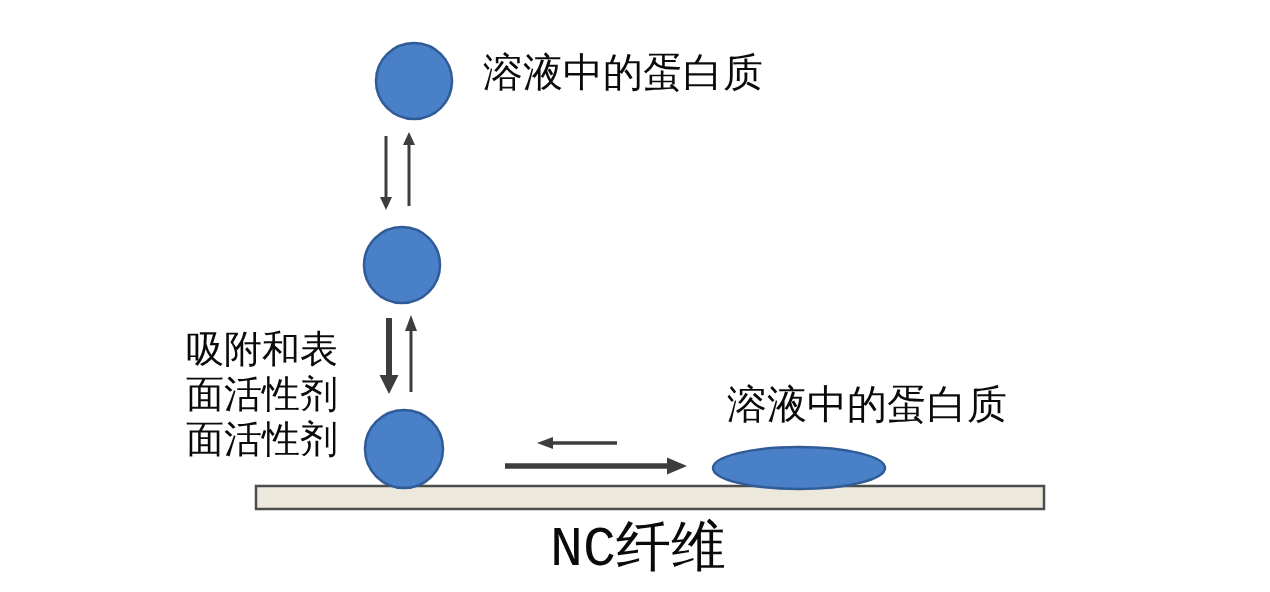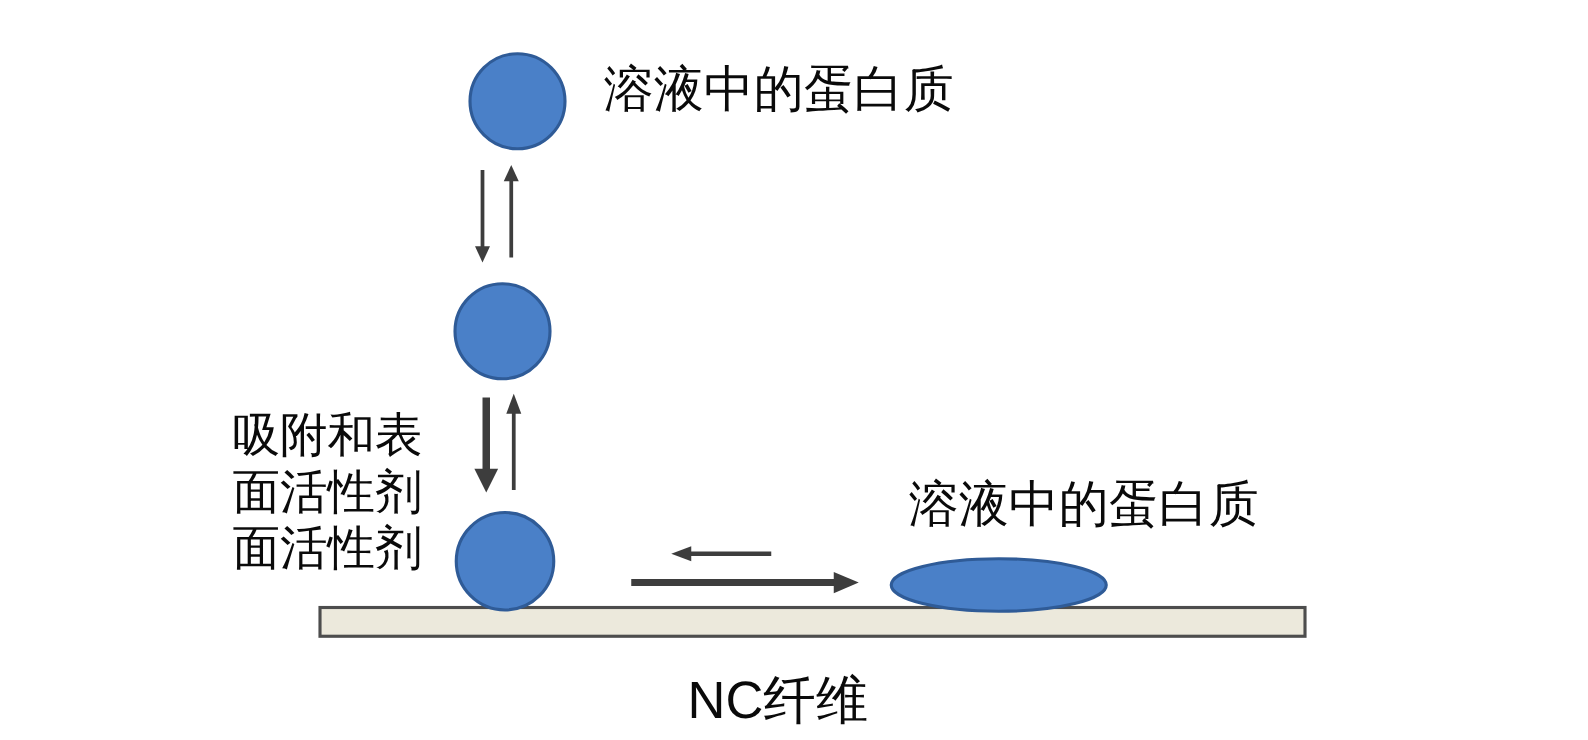--- a/index.html
+++ b/index.html
@@ -21,21 +21,21 @@
     position: absolute;
     color: #0a0a0a;
     font-size: 40px;
     white-space: nowrap;
     line-height: 1.1;
   }
   #label-protein     { left: 483px; top: 50px; }
   #label-transport   { left: 485px; top: 241px; }
   #label-adsorption  { left: 186px; top: 327px; font-size: 38px; line-height: 45px; white-space: normal; width: 170px; }
   #label-rearrange   { left: 727px; top: 382px; }
-  #label-ncfiber     { left: 550px; top: 537px; font-size: 42px; }
+  #label-ncfiber     { left: 550px; top: 521px; font-size: 55px; font-family: Liberation Mono, monospace; }
 </style>
 </head>
 <body>
 
 <div id="stage">
 
   <svg id="shapes" viewBox="0 0 1270 592" xmlns="http://www.w3.org/2000/svg">
 
     <rect x="256" y="486" width="788" height="23" stroke-width="2.5" fill="#ece9dc" stroke="#4d4d4d"></rect>
 

